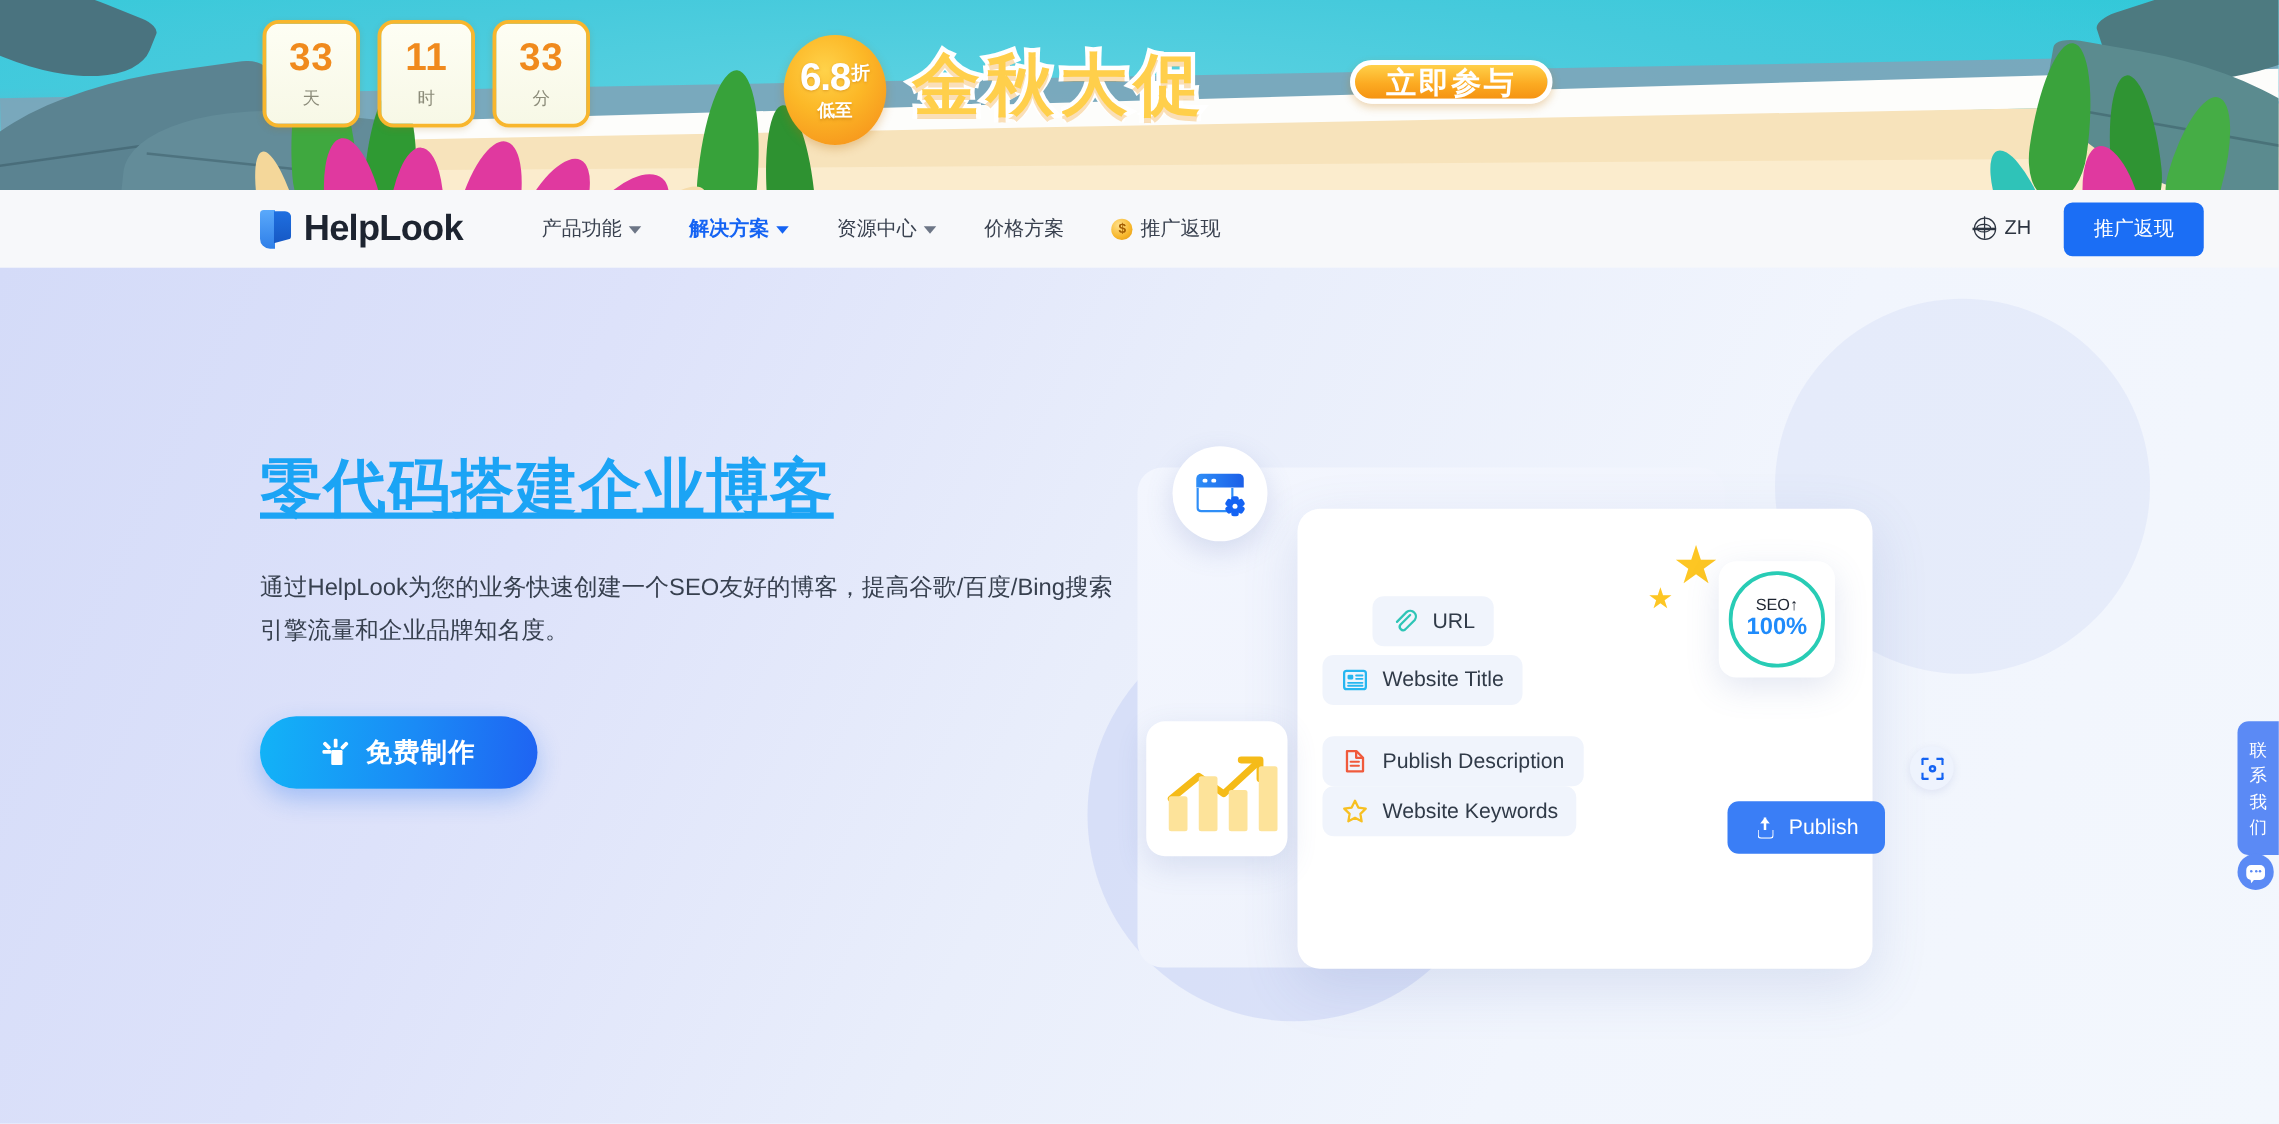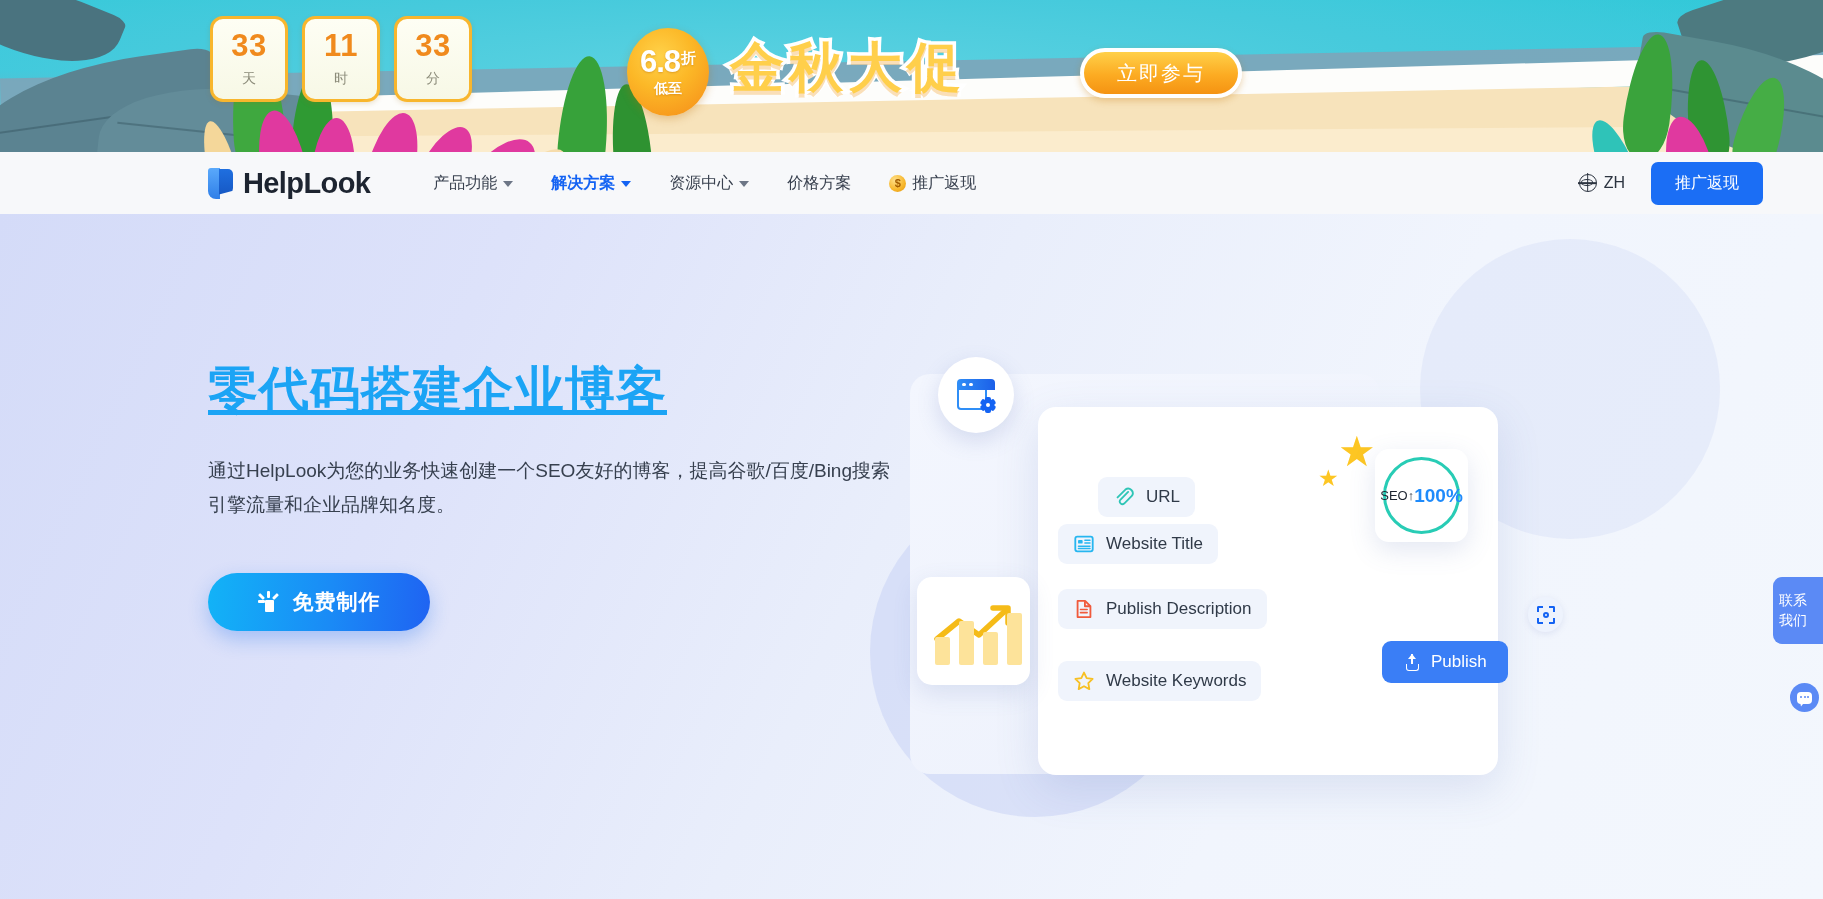--- a/index.html
+++ b/index.html
@@ -119,24 +119,24 @@
     position:absolute; left:730px; top:32px; z-index:6;
     font-size:54px; font-weight:bold; letter-spacing:5px;
     color:#ffcf4b;
     -webkit-text-stroke:7px #ffffff;
     paint-order:stroke fill;
     text-shadow:0 4px 0 rgba(240,150,20,.30);
   }
 
   .promo-cta{
     position:absolute; left:1080px; top:48px; z-index:6;
-    width:162px; height:50px; border-radius:27px;
+    width:162px; height:35px; border-radius:27px;
     background:linear-gradient(180deg,#ffd049 0%,#fcab22 55%,#f59312 100%);
     border:4px solid #ffffff;
-    color:#ffffff; font-size:20px; font-weight:normal; letter-spacing:2px;
+    color:#ffffff; font-size:24px; font-weight:bold; letter-spacing:2px;
     display:flex; align-items:center; justify-content:center;
     box-shadow:0 3px 7px rgba(200,120,10,.3);
     cursor:pointer;
   }
 
   
   .navbar{
     position:relative;
     width:1823px; height:62px;
     background:#f7f8fa;
@@ -224,21 +224,21 @@
   }
   .card-main{
     position:absolute; left:88px; top:138px; width:460px; height:368px;
     background:#fff; border-radius:18px;
     box-shadow:0 14px 44px rgba(90,110,180,.16);
   }
   .field{
     position:absolute; left:108px; display:flex; align-items:center; gap:11px;
     background:#f0f4fc; border-radius:9px; padding:9px 15px;
   }
-  .f1{ top:208px;margin-left:40px; } .f2{ top:255px; } .f3{ top:320px; } .f4{ top:392px; }
+  .f1{ top:208px;margin-left:40px; } .f2{ top:255px; } .f3{ top:320px; } .f4{ top:360px; }
   .field-label{ font-size:17px; color:#303a48; white-space:nowrap; }
   .fico{ width:22px; height:22px; flex:none; }
 
   .publish-btn{
     position:absolute; left:432px; top:372px;
     background:#3a7ef6; border-radius:9px;
     padding:11px 21px; display:flex; align-items:center; gap:9px;
     color:#fff; font-size:17px; cursor:pointer;
   }
   .up-ico{ position:relative; width:19px; height:18px; }
@@ -276,21 +276,21 @@
   .bar3{ left:66px; width:15px; height:33px; }
   .bar4{ left:90px; width:15px; height:52px; }
 
   .seo-card{
     position:absolute; left:425px; top:180px; width:93px; height:93px;
     background:#fff; border-radius:14px; box-shadow:0 8px 26px rgba(90,110,180,.17);
   }
   .seo-ring{
     position:absolute; left:8px; top:8px; width:77px; height:77px;
     border-radius:50%; border:3.4px solid #28ccb5;
-    display:flex; flex-direction:row; align-items:center; justify-content:center;
+    display:flex; flex-direction:column; align-items:center; justify-content:center;
   }
   .seo-lab{ font-size:13px; color:#1d2430; line-height:1; }
   .seo-val{ font-size:19px; font-weight:bold; color:#1f8bfb; line-height:1.25; }
 
   .star{ position:absolute; color:#fdc623; }
   .star-a{ left:388px; top:158px; font-size:42px; }
   .star-b{ left:368px; top:196px; font-size:23px; }
 
   .scan-circle{
     position:absolute; left:1528px; top:383px; width:35px; height:35px;
@@ -302,24 +302,24 @@
   .scan b,.scan i,.scan u,.scan s{ position:absolute; width:6px; height:6px; border:2px solid #1463f3; }
   .scan b{ left:0;top:0;border-right:none;border-bottom:none;border-radius:2px 0 0 0; }
   .scan i{ right:0;top:0;border-left:none;border-bottom:none;border-radius:0 2px 0 0; }
   .scan u{ left:0;bottom:0;border-right:none;border-top:none;border-radius:0 0 0 2px; }
   .scan s{ right:0;bottom:0;border-left:none;border-top:none;border-radius:0 0 2px 0; }
   .scan em{ position:absolute; left:6px; top:6px; width:6px; height:6px;
     border:2px solid #1463f3; border-radius:50%; }
 
   
   .contact-tab{
-    position:absolute; right:0; top:577px; width:50px;
+    position:absolute; right:0; top:577px; width:33px;
     background:#5b8af5; border-radius:9px 0 0 9px;
     padding:13px 6px; color:#fff; font-size:14px; line-height:1.45;
-    cursor:pointer; z-index:40;
+    text-align:center; cursor:pointer; z-index:40;
   }
   .chat-bubble{
     position:absolute; right:4px; top:683px; width:29px; height:29px;
     border-radius:50%; background:#5b8af5;
     display:flex; align-items:center; justify-content:center; z-index:41; cursor:pointer;
   }
   .cb{ position:relative; width:15px; height:12px; background:#fff; border-radius:4px; }
   .cb:after{ content:""; position:absolute; left:3px; bottom:-3px; width:5px; height:5px;
     background:#fff; clip-path:polygon(0 0,100% 0,20% 100%); }
   .cb em{ position:absolute; top:4.5px; width:2px; height:2px; border-radius:50%; background:#5b8af5; }

